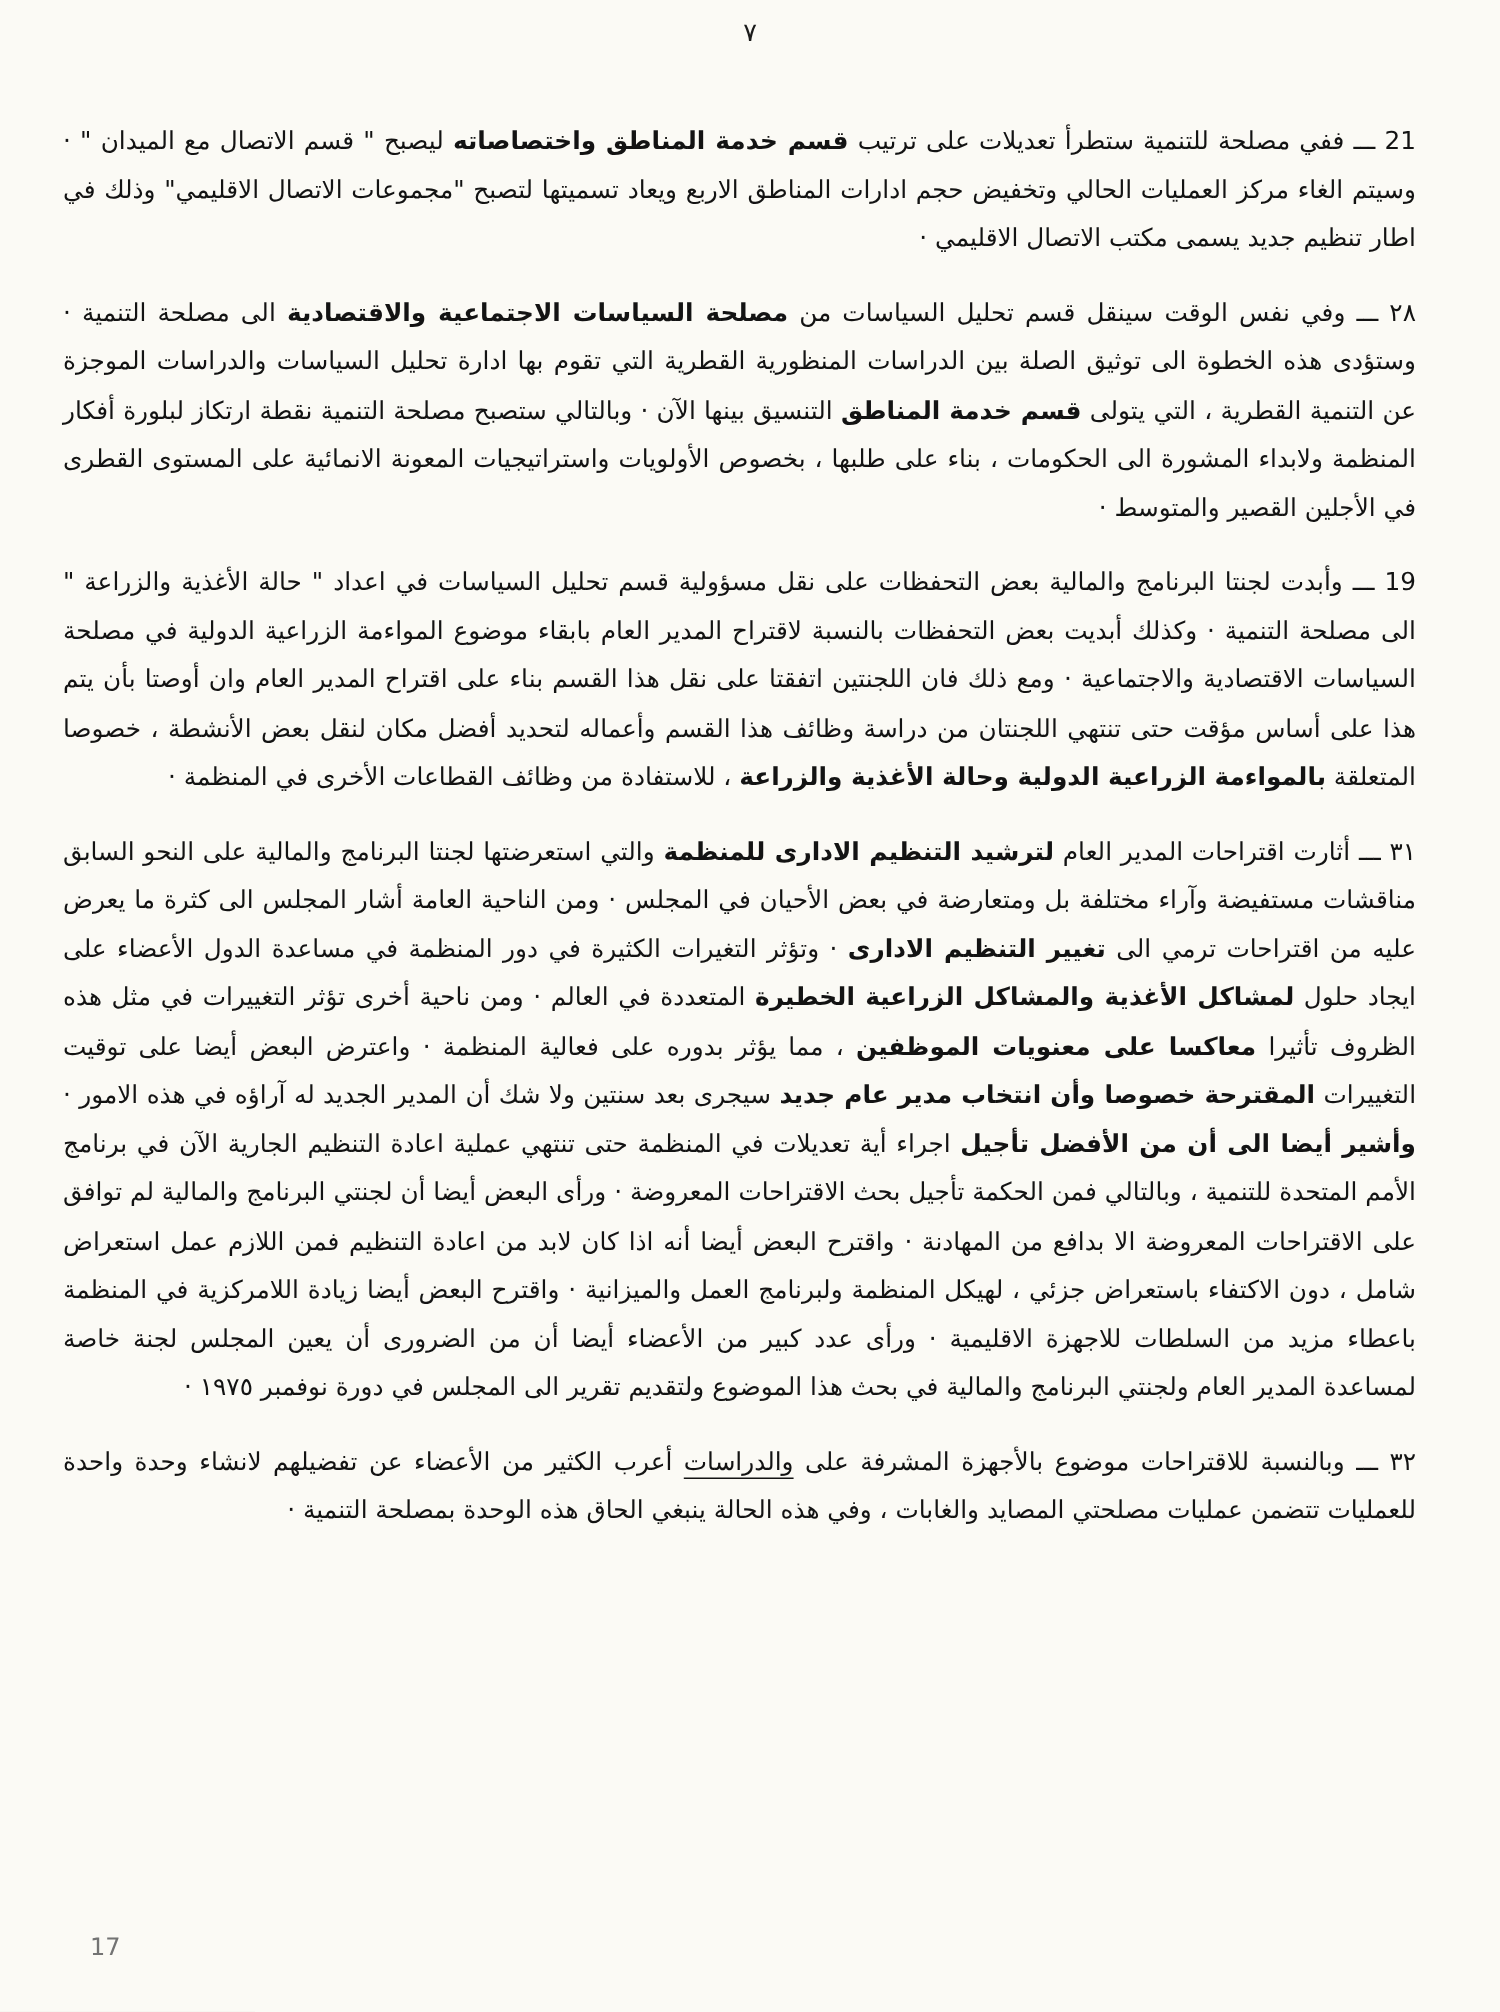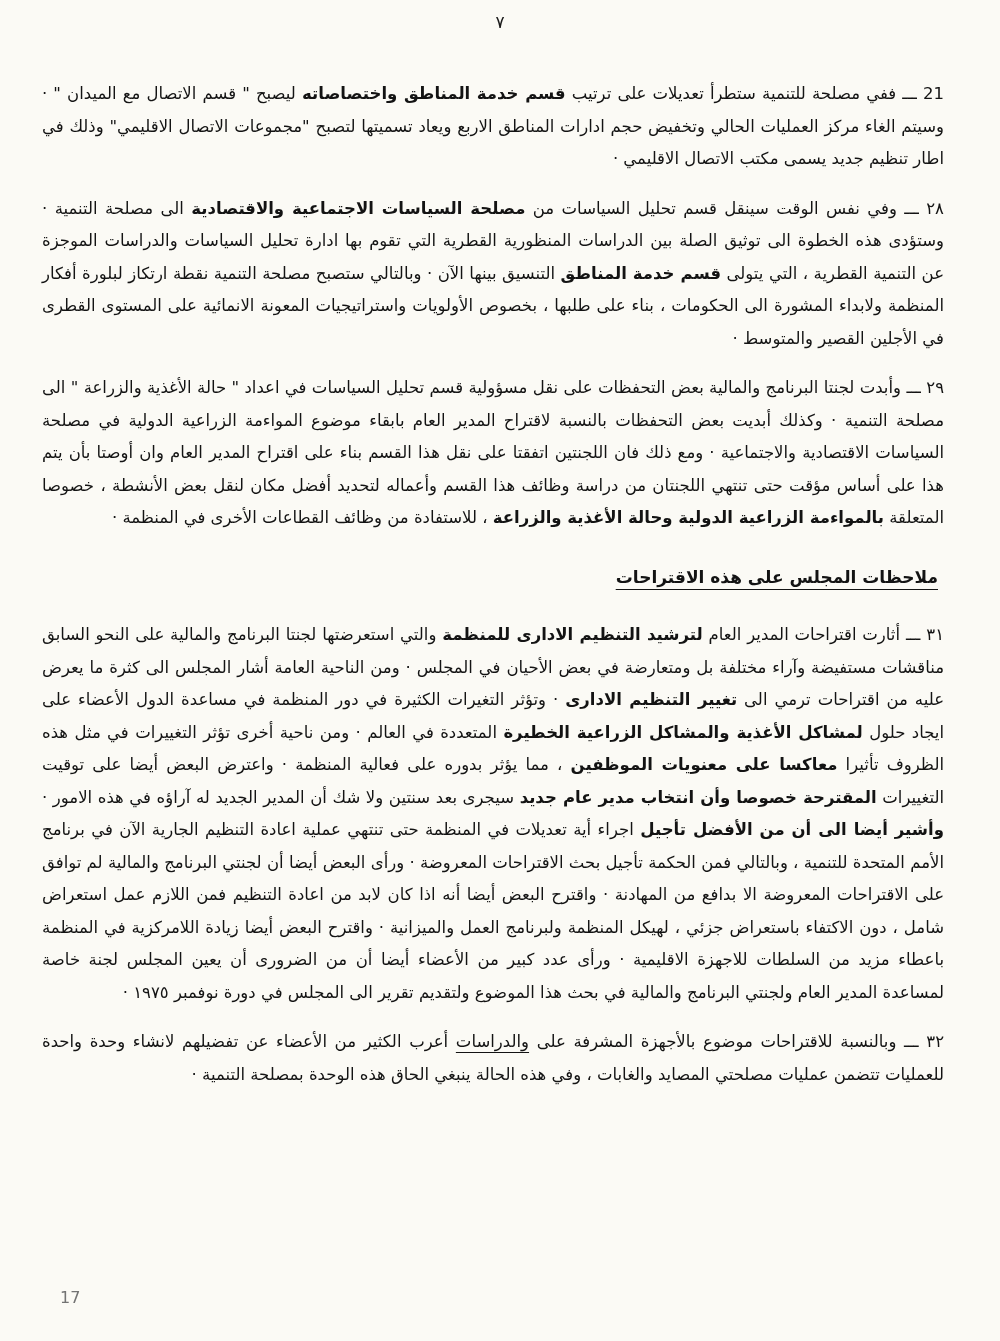--- a/index.html
+++ b/index.html
@@ -66,26 +66,25 @@
       <span class="pnum">21 ـــ</span>
       <span><span>ففي مصلحة للتنمية ستطرأ تعديلات على ترتيب </span><span style="font-weight: bold; margin-top: 32px;">قسم خدمة المناطق واختصاصاته</span><span> ليصبح " قسم الاتصال مع الميدان " · وسيتم الغاء مركز العمليات الحالي وتخفيض حجم ادارات المناطق الاربع ويعاد تسميتها لتصبح "مجموعات الاتصال الاقليمي" وذلك في اطار تنظيم جديد يسمى مكتب الاتصال الاقليمي ·</span></span>
     </p>
 
     <p class="para">
       <span class="pnum">٢٨ ـــ</span>
       <span><span>وفي نفس الوقت سينقل قسم تحليل السياسات من </span><span style="font-weight: bold;">مصلحة السياسات الاجتماعية والاقتصادية</span><span> الى مصلحة التنمية · وستؤدى هذه الخطوة الى توثيق الصلة بين الدراسات المنظورية القطرية التي تقوم بها ادارة تحليل السياسات والدراسات الموجزة عن التنمية القطرية ، التي يتولى </span><span style="font-weight: bold;">قسم خدمة المناطق</span><span> التنسيق بينها الآن · وبالتالي ستصبح مصلحة التنمية نقطة ارتكاز لبلورة أفكار المنظمة ولابداء المشورة الى الحكومات ، بناء على طلبها ، بخصوص الأولويات واستراتيجيات المعونة الانمائية على المستوى القطرى في الأجلين القصير والمتوسط ·</span></span>
     </p>
 
     <p class="para">
-      <span class="pnum">٢٩ ـــ</span>
+      <span class="pnum">19 ـــ</span>
       <span><span>وأبدت لجنتا البرنامج والمالية بعض التحفظات على نقل مسؤولية قسم تحليل السياسات في اعداد " حالة الأغذية والزراعة " الى مصلحة التنمية · وكذلك أبديت بعض التحفظات بالنسبة لاقتراح المدير العام بابقاء موضوع المواءمة الزراعية الدولية في مصلحة السياسات الاقتصادية والاجتماعية · ومع ذلك فان اللجنتين اتفقتا على نقل هذا القسم بناء على اقتراح المدير العام وان أوصتا بأن يتم هذا على أساس مؤقت حتى تنتهي اللجنتان من دراسة وظائف هذا القسم وأعماله لتحديد أفضل مكان لنقل بعض الأنشطة ، خصوصا المتعلقة </span><span style="font-weight: bold;">بالمواءمة الزراعية الدولية وحالة الأغذية والزراعة</span><span> ، للاستفادة من وظائف القطاعات الأخرى في المنظمة ·</span></span>
     </p>
 
 
-    <h2 class="heading">ملاحظات المجلس على هذه الاقتراحات</h2>
 
     <p class="para">
       <span class="pnum">٣١ ـــ</span>
       <span><span>أثارت اقتراحات المدير العام </span><span style="font-weight: bold;">لترشيد التنظيم الادارى للمنظمة</span><span> والتي استعرضتها لجنتا البرنامج والمالية على النحو السابق مناقشات مستفيضة وآراء مختلفة بل ومتعارضة في بعض الأحيان في المجلس · ومن الناحية العامة أشار المجلس الى كثرة ما يعرض عليه من اقتراحات ترمي الى </span><span style="font-weight: bold;">تغيير التنظيم الادارى</span><span> · وتؤثر التغيرات الكثيرة في دور المنظمة في مساعدة الدول الأعضاء على ايجاد حلول </span><span style="font-weight: bold;">لمشاكل الأغذية والمشاكل الزراعية الخطيرة</span><span> المتعددة في العالم · ومن ناحية أخرى تؤثر التغييرات في مثل هذه الظروف تأثيرا </span><span style="font-weight: bold;">معاكسا على معنويات الموظفين</span><span> ، مما يؤثر بدوره على فعالية المنظمة · واعترض البعض أيضا على توقيت التغييرات </span><span style="font-weight: bold;">المقترحة خصوصا وأن انتخاب مدير عام جديد</span><span> سيجرى بعد سنتين ولا شك أن المدير الجديد له آراؤه في هذه الامور · </span><span style="font-weight: bold;">وأشير أيضا الى أن من الأفضل تأجيل</span><span> اجراء أية تعديلات في المنظمة حتى تنتهي عملية اعادة التنظيم الجارية الآن في برنامج الأمم المتحدة للتنمية ، وبالتالي فمن الحكمة تأجيل بحث الاقتراحات المعروضة · ورأى البعض أيضا أن لجنتي البرنامج والمالية لم توافق على الاقتراحات المعروضة الا بدافع من المهادنة · واقترح البعض أيضا أنه اذا كان لابد من اعادة التنظيم فمن اللازم عمل استعراض شامل ، دون الاكتفاء باستعراض جزئي ، لهيكل المنظمة ولبرنامج العمل والميزانية · واقترح البعض أيضا زيادة اللامركزية في المنظمة باعطاء مزيد من السلطات للاجهزة الاقليمية · ورأى عدد كبير من الأعضاء أيضا أن من الضرورى أن يعين المجلس لجنة خاصة لمساعدة المدير العام ولجنتي البرنامج والمالية في بحث هذا الموضوع ولتقديم تقرير الى المجلس في دورة نوفمبر ١٩٧٥ ·</span></span>
     </p>
 
     <p class="para">
       <span class="pnum">٣٢ ـــ</span>
       <span><span>وبالنسبة للاقتراحات موضوع بالأجهزة المشرفة على </span><span style="text-decoration: underline; text-underline-offset: 5px;">والدراسات</span><span> أعرب الكثير من الأعضاء عن تفضيلهم لانشاء وحدة واحدة للعمليات تتضمن عمليات مصلحتي المصايد والغابات ، وفي هذه الحالة ينبغي الحاق هذه الوحدة بمصلحة التنمية ·</span></span>
     </p>

